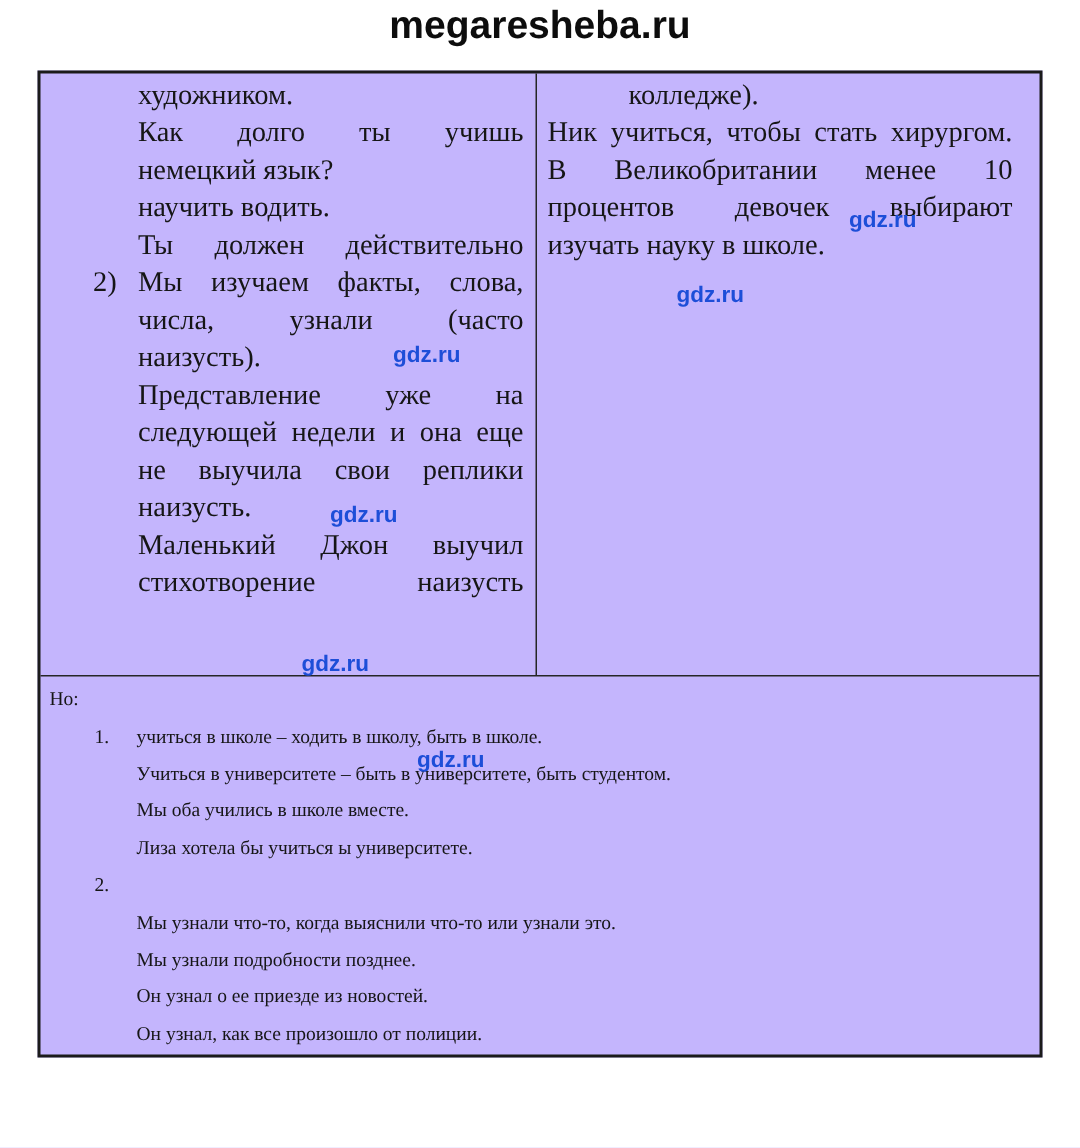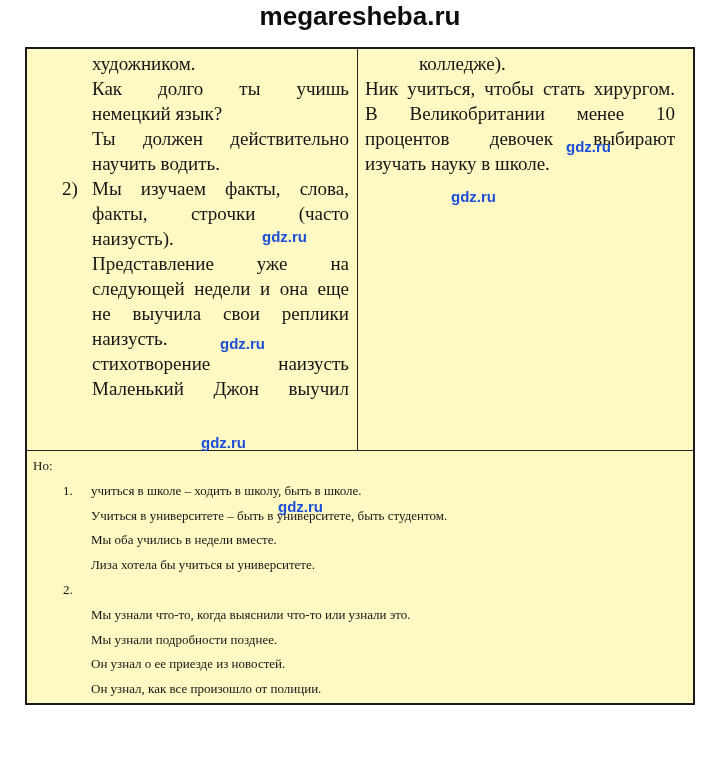--- a/index.html
+++ b/index.html
@@ -25,21 +25,21 @@
     font-family: "Liberation Sans", sans-serif;
     font-weight: bold; font-size: 26px; color: #0d0d0d;
   }
 
   
   .answer-table {
     position: absolute; left: 25px; top: 47px;
     width: 670px; height: 658px;
     border: 2px solid #1b1b1b;
     box-sizing: border-box;
-    background: #fef9c3;
+    background: #c4b5fd;
   }
   .row-top {
     display: flex;
     height: 401px;
     border-bottom: 1.5px solid #262626;
     box-sizing: content-box;
   }
   .cell { box-sizing: border-box; overflow: hidden; }
   .cell-left {
     width: 331px;
@@ -102,54 +102,54 @@
   <div class="site-header">megaresheba.ru</div>
 
   <div class="answer-table">
 
     <div class="row-top">
 
       <div class="cell cell-left">
         <div class="tline">художником.</div>
         <div class="tline stretch">Как долго ты учишь</div>
         <div class="tline">немецкий язык?</div>
+        <div class="tline">научить водить.</div>
         <div class="tline stretch">Ты должен действительно</div>
-        <div class="tline">научить водить.</div>
         <div class="tline stretch rel">
           <span class="marker">2)</span><span>Мы изучаем факты, слова,</span>
         </div>
-        <div class="tline stretch">факты, строчки (часто</div>
+        <div class="tline stretch">числа, узнали (часто</div>
         <div class="tline">наизусть).</div>
         <div class="tline stretch">Представление уже на</div>
         <div class="tline stretch">следующей недели и она еще</div>
         <div class="tline stretch">не выучила свои реплики</div>
         <div class="tline">наизусть.</div>
+        <div class="tline stretch">Маленький Джон выучил</div>
         <div class="tline stretch">стихотворение наизусть</div>
-        <div class="tline stretch">Маленький Джон выучил</div>
       </div>
 
       <div class="cell cell-right">
         <div class="tline indent-first">колледже).</div>
         <div class="tline stretch">Ник учиться, чтобы стать хирургом.</div>
         <div class="tline stretch">В Великобритании менее 10</div>
         <div class="tline stretch">процентов девочек выбирают</div>
         <div class="tline">изучать науку в школе.</div>
       </div>
 
     </div>
 
     <div class="row-bottom">
       <div class="bline b-intro">Но:</div>
 
       <div class="b-item">
         <div class="bline rel">
           <span class="bnum">1.</span><span>учиться в школе – ходить в школу, быть в школе.</span>
         </div>
         <div class="bline">Учиться в университете – быть в университете, быть студентом.</div>
-        <div class="bline">Мы оба учились в недели вместе.</div>
+        <div class="bline">Мы оба учились в школе вместе.</div>
         <div class="bline">Лиза хотела бы учиться ы университете.</div>
       </div>
 
       <div class="b-item">
         <div class="bline rel">
           <span class="bnum">2.</span>
         </div>
         <div class="bline">Мы узнали что-то, когда выяснили что-то или узнали это.</div>
         <div class="bline">Мы узнали подробности позднее.</div>
         <div class="bline">Он узнал о ее приезде из новостей.</div>

